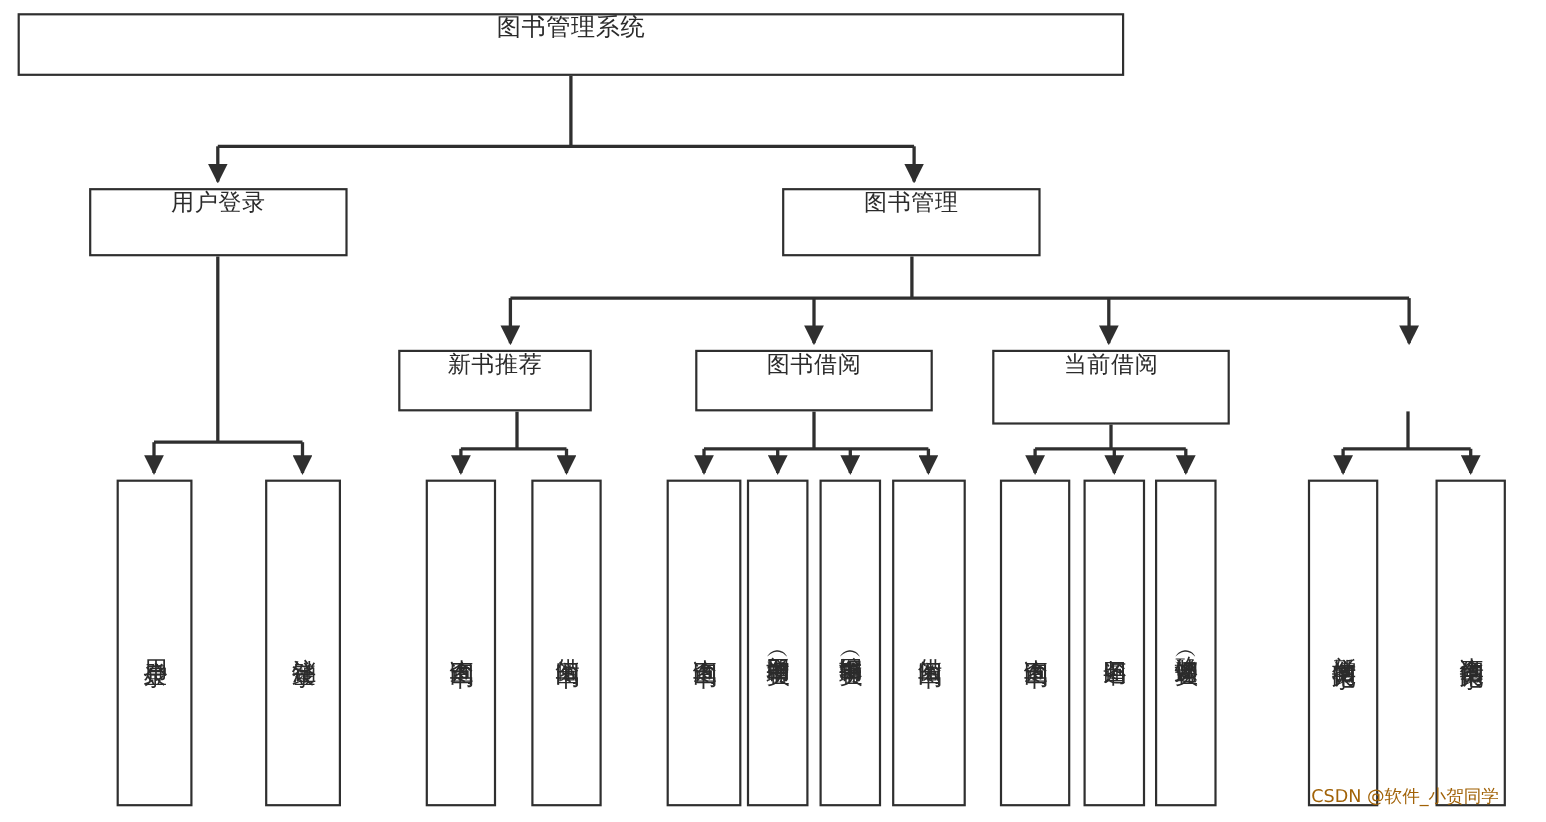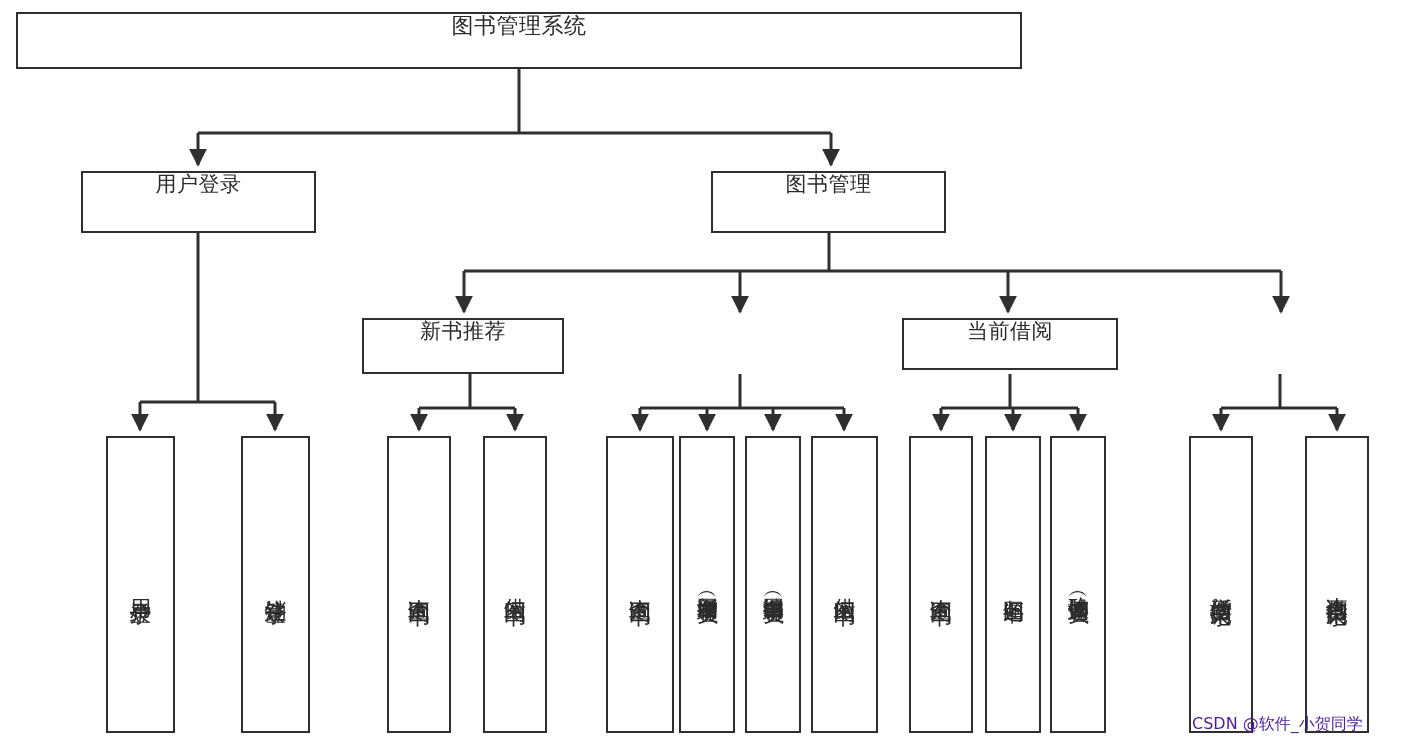--- a/index.html
+++ b/index.html
@@ -44,21 +44,21 @@
     line-height:1.18;
     letter-spacing:2px;
     max-height:100%;
   }
   .v-node.narrow .lbl{font-size:21px;letter-spacing:1px;}
 
   #watermark{
     position:absolute;
     left:1192px;top:714px;
     font-size:16px;
-    color:#4c1d95;
+    color:#a16207;
     white-space:nowrap;
     font-family:"DejaVu Sans","Liberation Sans",sans-serif;
   }
 </style>
 </head>
 <body>
 
 <div id="canvas">
 
   <svg class="wires" viewBox="0 0 1405 747" xmlns="http://www.w3.org/2000/svg">
@@ -115,24 +115,27 @@
     <span class="lbl">图书管理系统</span>
   </div>
 
   <div class="node h-node" style="left:81px;top:171px;width:235px;height:62px;">
     <span class="lbl">用户登录</span>
   </div>
   <div class="node h-node" style="left:711px;top:171px;width:235px;height:62px;">
     <span class="lbl">图书管理</span>
   </div>
 
-  <div class="node h-node" style="left:362px;top:318px;width:202px;height:56px;">
+  <div class="node h-node" style="left:362px;top:318px;width:176px;height:56px;">
     <span class="lbl">新书推荐</span>
   </div>
-  <div class="node h-node" style="left:902px;top:318px;width:216px;height:52px;">
+  <div class="node h-node" style="left:632px;top:318px;width:216px;height:56px;">
+    <span class="lbl">图书借阅</span>
+  </div>
+  <div class="node h-node" style="left:902px;top:318px;width:216px;height:68px;">
     <span class="lbl">当前借阅</span>
   </div>
 
   <div class="node v-node" style="left:106px;top:436px;width:69px;height:297px;">
     <span class="lbl">用户登录</span>
   </div>
   <div class="node v-node" style="left:241px;top:436px;width:69px;height:297px;">
     <span class="lbl">注销登录</span>
   </div>
 

